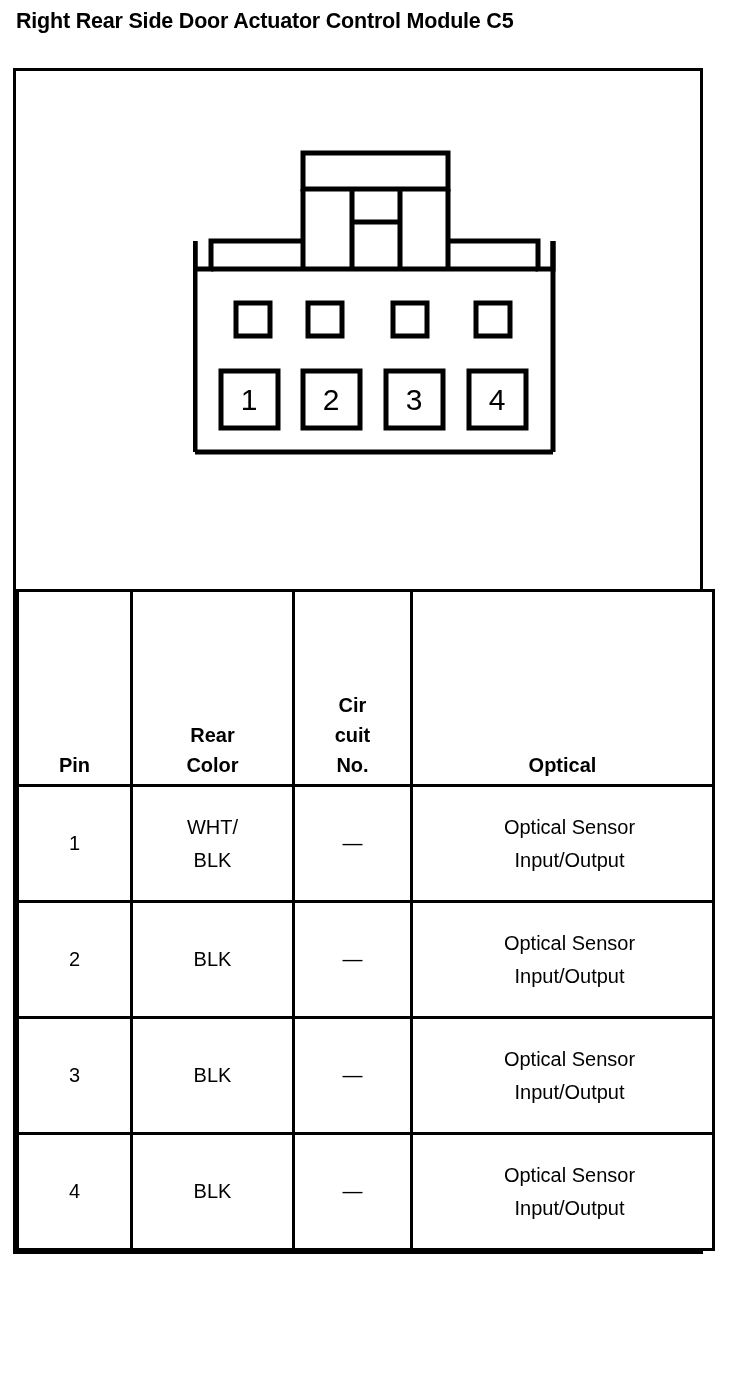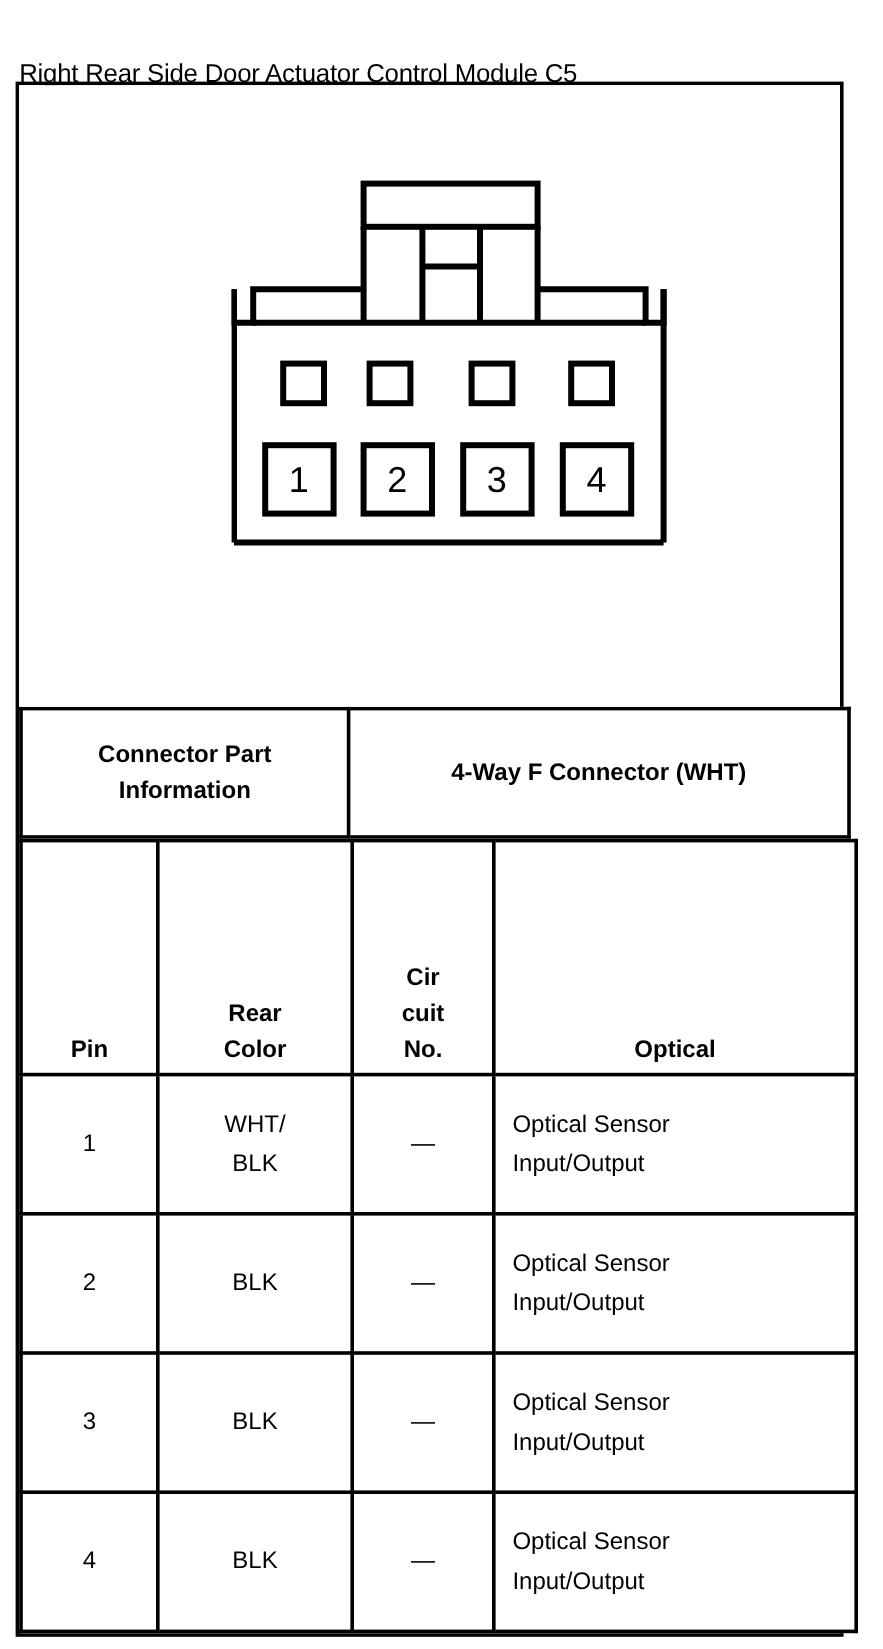--- a/index.html
+++ b/index.html
@@ -18,25 +18,24 @@
     -webkit-font-smoothing: none;
   }
 
   
   .page-title {
     position: absolute;
     left: 16px;
     top: 8px;
     width: 700px;
     font-size: 21.5px;
-    font-weight: normal;
+    font-weight: bold;
     letter-spacing: -0.2px;
     line-height: 26px;
     white-space: nowrap;
-    margin-top: 40px;
   }
 
   
   .doc-frame {
     position: absolute;
     left: 13px;
     top: 68px;
     width: 684px;            
     border: 3px solid #000;
     box-sizing: content-box;
@@ -103,21 +102,21 @@
   .col-function { width: 299px; }
 
   
   .pin-row td {
     height: 113px;
     font-size: 20px;
     font-weight: normal;
     line-height: 33px;
   }
   .pin-row .fn-cell {
-    text-align: left;
+    text-align: center;
     padding-left: 14px;
   }
   .dash { font-size: 20px; }
 
   .stack-line { display: block; }
 </style>
 </head>
 <body>
 
 <div class="page-title">Right Rear Side Door Actuator Control Module C5</div>
@@ -168,31 +167,20 @@
         <g font-family="Liberation Sans, sans-serif" font-size="30" fill="#000" text-anchor="middle" stroke="none">
           <text class="pin-num" x="56" y="260">1</text>
           <text class="pin-num" x="138" y="260">2</text>
           <text class="pin-num" x="221" y="260">3</text>
           <text class="pin-num" x="304" y="260">4</text>
         </g>
       </svg>
     </div>
   </div>
 
-  <table class="info-table">
-    <tbody>
-        <tr>
-      <td class="cell-connector-part">
-        <span class="stack-line">Connector Part</span>
-        <span class="stack-line">Information</span>
-      </td>
-      <td class="cell-connector-name">4-Way F Connector (WHT)</td>
-    </tr>
-  </tbody>
-    </table>
 
   <table class="pin-table">
     <tbody>
         <tr class="pin-head">
       <td class="col-pin">
         <span class="stack-line">Pin</span>
       </td>
       <td class="col-wire">
         <span class="stack-line">Rear</span>
         <span class="stack-line">Color</span>

